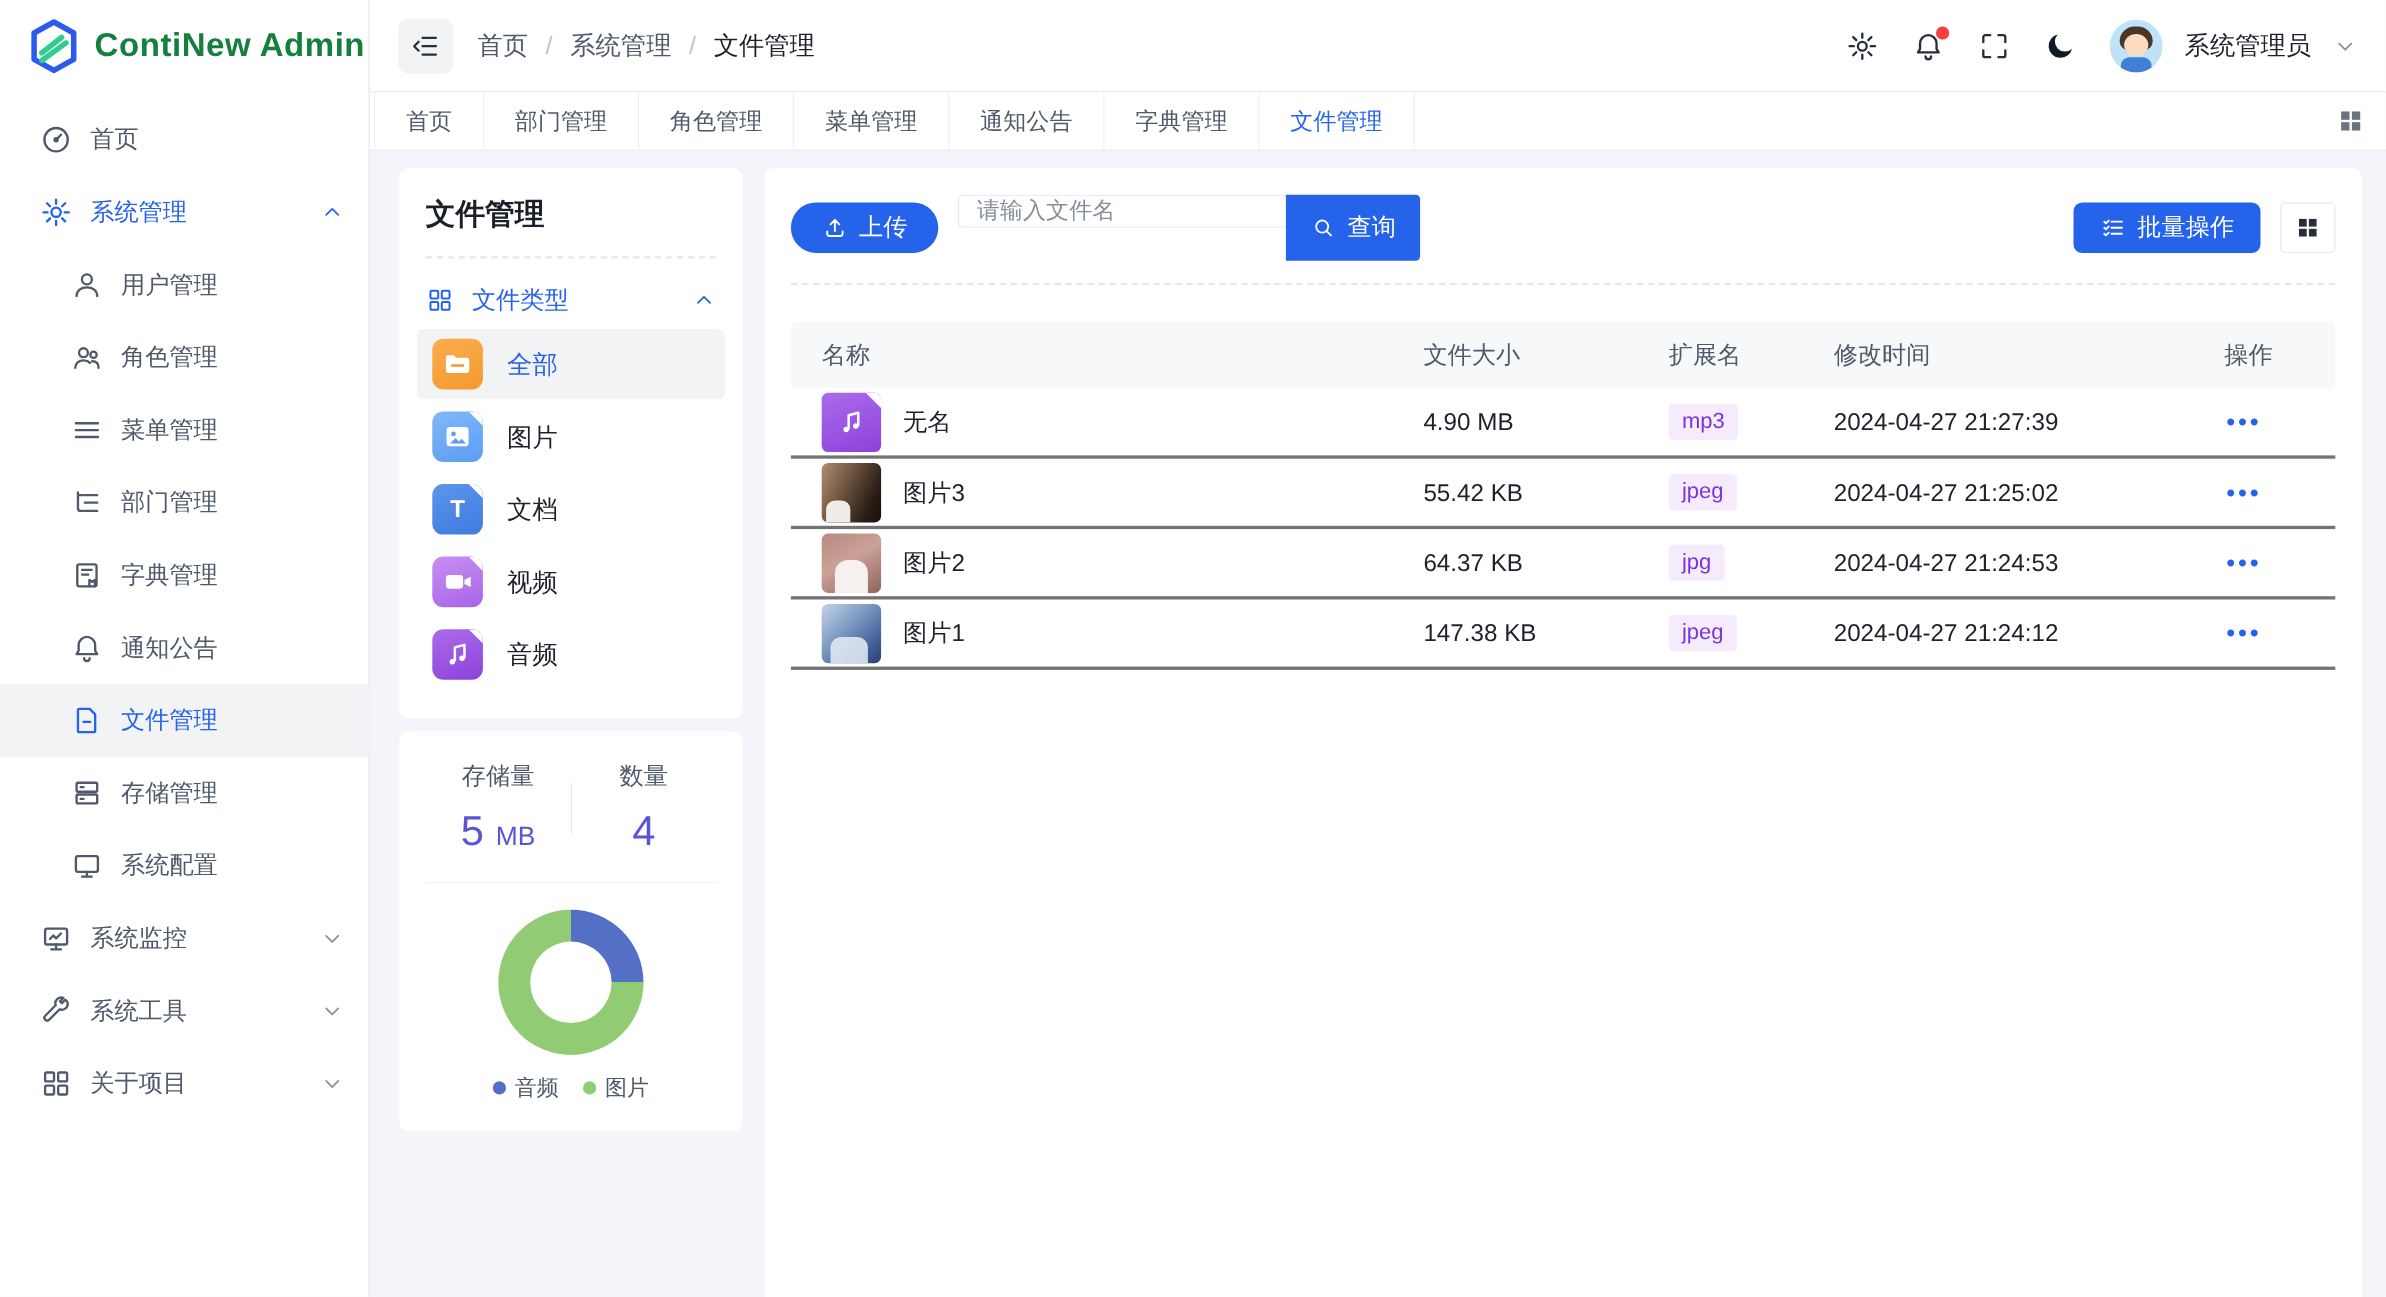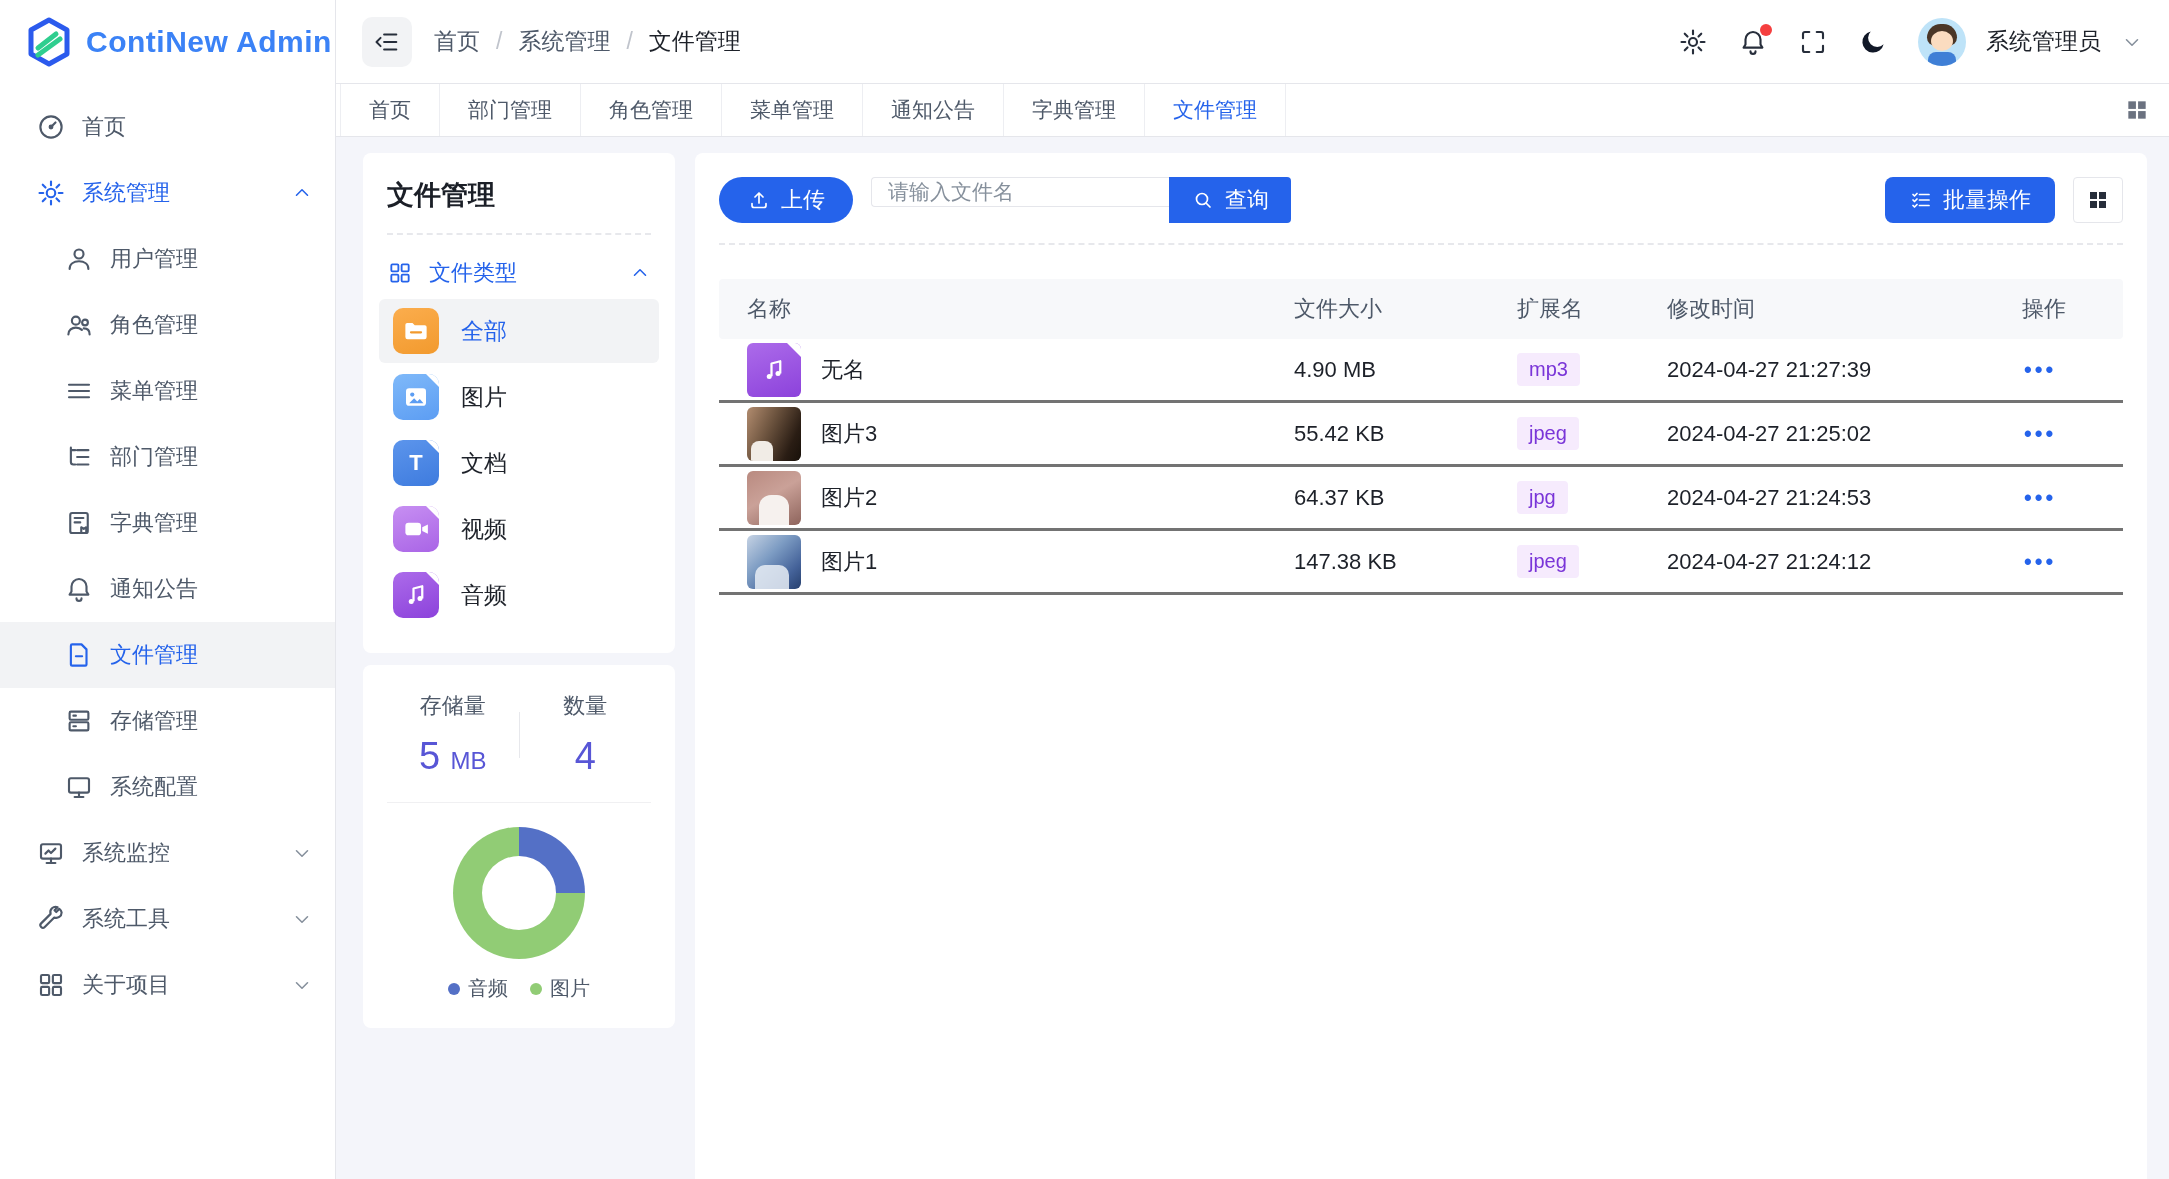--- a/index.html
+++ b/index.html
@@ -15,21 +15,21 @@
     --stat-val:#5856D6;
   }
   *{box-sizing:border-box;margin:0;padding:0;font-family:"Liberation Sans","DejaVu Sans",sans-serif;}
   html,body{margin:0;padding:0;}
   body{width:2169px;height:1179px;position:relative;overflow:hidden;background:var(--page-bg);color:var(--text-dark);}
   .i{display:block;stroke:currentColor;fill:none;stroke-width:1.7;stroke-linecap:round;stroke-linejoin:round;}
 
   
   .sidebar{position:absolute;left:0;top:0;width:336px;height:1179px;background:#fff;border-right:1px solid var(--border);z-index:3;}
   .logo-row{height:84px;display:flex;align-items:center;gap:14px;padding-left:26px;}
-  .logo-title{font-size:30px;font-weight:bold;color:#3b82f6;letter-spacing:.5px;}
+  .logo-title{font-size:30px;font-weight:bold;color:#15803d;letter-spacing:.5px;}
   .menu{padding-top:10px;}
   .menu-item{height:66px;display:flex;align-items:center;gap:16px;padding-left:36px;padding-right:22px;color:var(--text-gray);font-size:22px;cursor:pointer;}
   .menu-item .mi-icon{width:30px;height:30px;flex:0 0 30px;}
   .menu-item.child{padding-left:64px;}
   .menu-item .grow{flex:1;}
   .menu-item.blue{color:var(--primary);}
   .menu-item.selected{background:var(--sel-bg);color:var(--primary);}
   .chev{width:22px;height:22px;color:#86909C;}
   .menu-item.blue .chev{color:var(--primary);}
 
@@ -101,21 +101,21 @@
 
   
   .main-card{flex:1;align-self:stretch;border-radius:8px 8px 0 0;padding:24px 24px 0;display:flex;flex-direction:column;}
   .toolbar{display:flex;align-items:center;}
   .btn{display:flex;align-items:center;justify-content:center;gap:10px;background:var(--primary);color:#fff;font-size:22px;border:none;cursor:pointer;}
   .btn svg{width:24px;height:24px;}
   .upload-btn{height:46px;padding:0 28px;border-radius:23px;}
   .search-group{display:flex;margin-left:18px;}
   .search-input{width:298px;height:30px;border:1px solid var(--border);border-right:none;border-radius:4px 0 0 4px;padding:0 16px;font-size:21px;color:var(--text-dark);outline:none;background:#fff;}
   .search-input::placeholder{color:var(--text-light);}
-  .query-btn{height:46px;padding:0 22px;border-radius:0 4px 4px 0;}
+  .query-btn{height:60px;padding:0 22px;border-radius:0 4px 4px 0;}
   .toolbar .spacer{flex:1;}
   .batch-btn{height:46px;padding:0 24px;border-radius:8px;}
   .view-toggle{width:50px;height:46px;margin-left:18px;border:1px solid var(--border);border-radius:4px;background:#fff;display:flex;align-items:center;justify-content:center;color:#272e3b;cursor:pointer;}
 
   .table{margin-top:20px;}
   .t-head{display:grid;grid-template-columns:547px 223px 150px 355px 1fr;align-items:center;height:60px;background:#F7F8FA;border-radius:4px;padding:0 0 0 28px;font-size:22px;color:var(--text-gray);}
   .t-row{display:grid;grid-template-columns:547px 223px 150px 355px 1fr;align-items:center;height:64px;border-bottom:3px solid #737373;padding:0 0 0 28px;font-size:22px;color:var(--text-dark);cursor:pointer;}
   .name-cell{display:flex;align-items:center;gap:20px;}
   .thumb{width:54px;height:54px;border-radius:6px;position:relative;flex:0 0 54px;overflow:hidden;}
   .thumb.audio{background:linear-gradient(160deg,#AC6BEA,#8C42DB);display:flex;align-items:center;justify-content:center;overflow:visible;}

